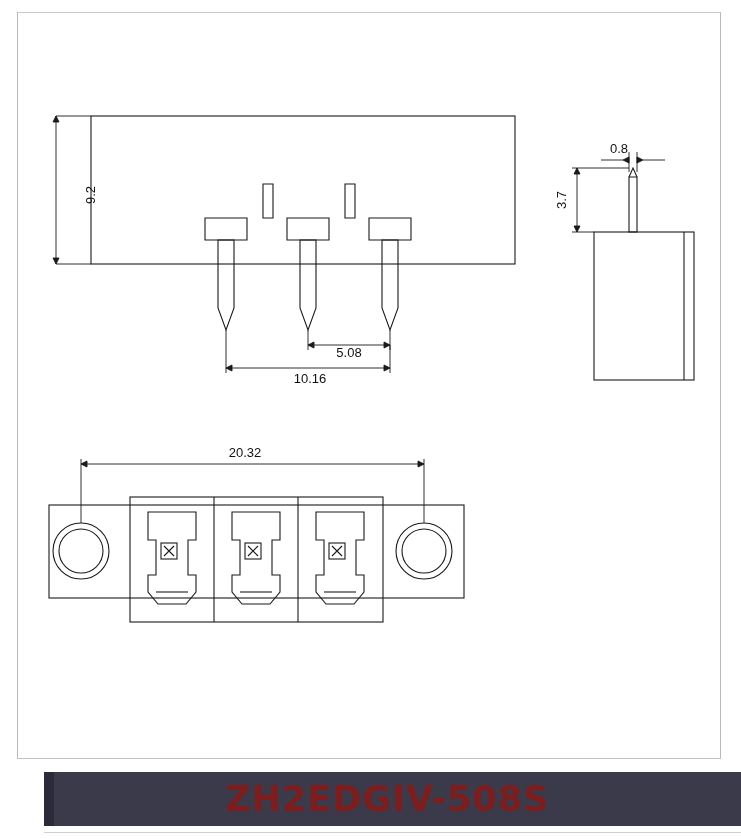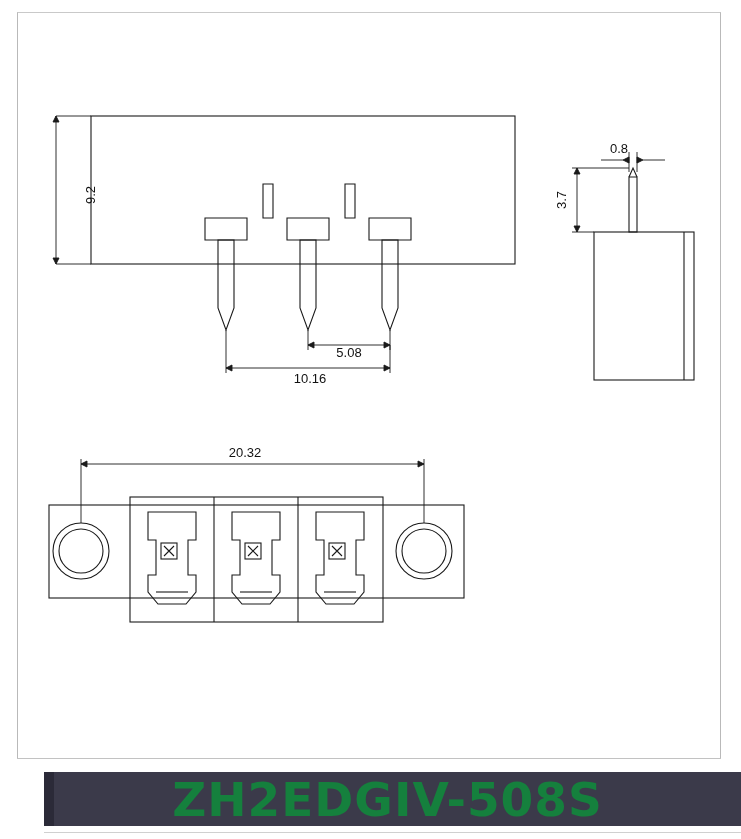--- a/index.html
+++ b/index.html
@@ -62,22 +62,22 @@
     width: 10px;
     height: 54px;
     background: #2b2a38;
   }
   .title-text {
     position: absolute;
     left: 44px;
     top: 772px;
     width: 687px;
     height: 54px;
-    color: #15803d;
-    font-size: 47px;
+    color: #7f1d1d;
+    font-size: 35px;
     font-weight: bold;
     letter-spacing: 1px;
     display: flex;
     align-items: center;
     justify-content: center;
     font-family: "DejaVu Sans", sans-serif;
   }
   .footline {
     position: absolute;
     left: 44px;

